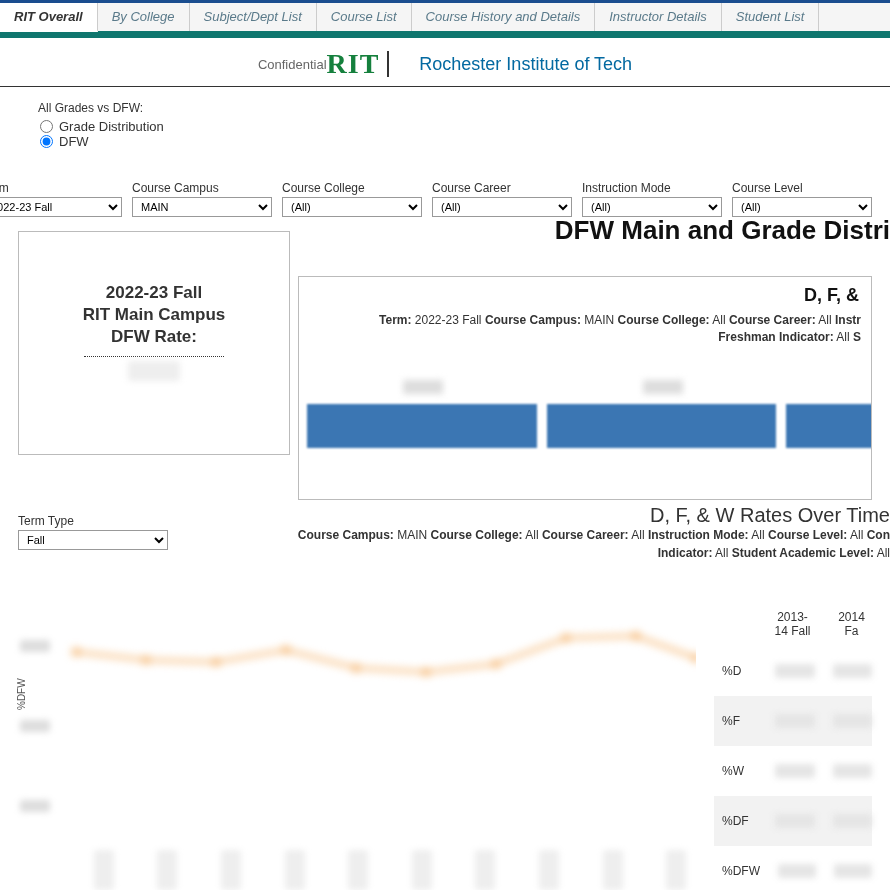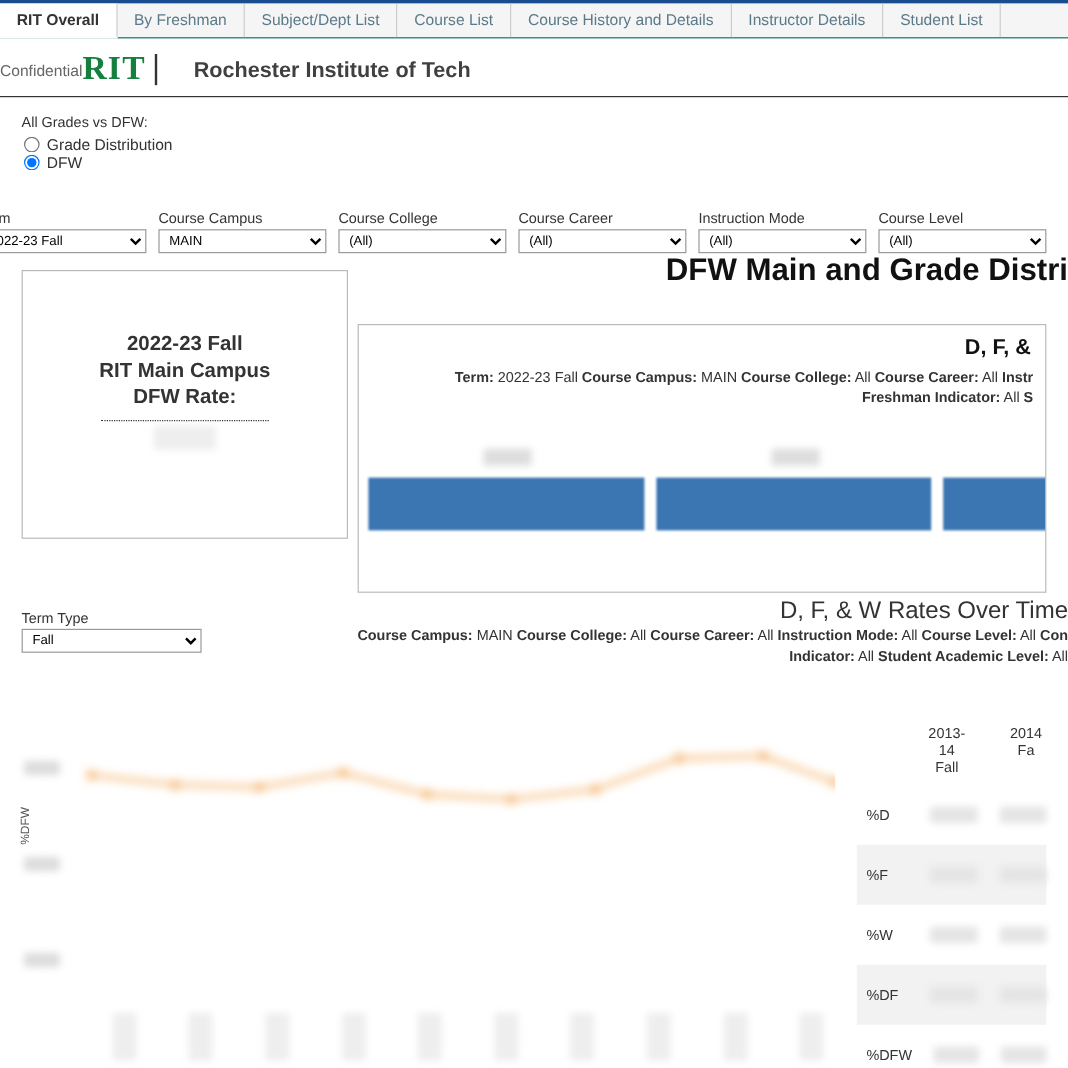--- a/index.html
+++ b/index.html
@@ -1,27 +1,27 @@
 <!DOCTYPE html>
 <html><head>
   <meta charset="utf-8">
   <style>
     * { box-sizing: border-box; margin: 0; padding: 0; }
     body { font-family: Arial, Helvetica, sans-serif; font-size: 13px; color: #333; background: #fff; width: 890px; overflow: hidden; }
     .top-border { height: 3px; background: #1a4d8f; }
-    .tabs { display: flex; border-bottom: 1px solid #0f766e; background: #f5f5f5; }
+    .tabs { display: flex; border-bottom: 7px solid #0f766e; background: #f5f5f5; font-style: italic; }
     .tab { padding: 6px 14px; border-right: 1px solid #ccc; color: #5a7a8a; cursor: pointer; font-size: 13px; }
     .tab.active { background: #fff; color: #333; font-weight: bold; border-bottom: 2px solid #fff; margin-bottom: -1px; }
-    .header-row { display: flex; justify-content: flex-start; align-items: center; padding: 10px 0 6px; border-bottom: 1px solid #333; }
+    .header-row { display: flex; justify-content: center; align-items: center; padding: 10px 0 6px; border-bottom: 1px solid #333; }
     .confidential { color: #666; font-size: 13px; }
     .rit-logo { display: flex; align-items: center; gap: 8px; }
     .rit-text { color: #15803d; font-weight: bold; font-size: 28px; font-family: Georgia, serif; letter-spacing: 1px; }
     .rit-divider { width: 2px; height: 26px; background: #333; }
-    .rit-full { font-weight: bold; font-size: 18px; color: #404040; margin-left: 22px; }
-    .radio-section { padding: 14px 18px 6px; }
+    .rit-full { font-weight: normal; font-size: 18px; color: #0369a1; margin-left: 22px; }
+    .radio-section { padding: 14px 18px 6px; margin-left: 20px; }
     .radio-label { font-size: 12px; color: #333; margin-bottom: 4px; }
     .radio-row { display: flex; align-items: center; gap: 4px; font-size: 13px; margin-left: 2px; }
     .radio-row input { margin-right: 2px; }
     .page-title { position: absolute; right: 0; top: 128px; font-size: 26px; font-weight: bold; color: #111; white-space: nowrap; }
     .filters { display: flex; gap: 10px; padding: 26px 18px 8px; flex-wrap: nowrap; justify-content: flex-end; }
     .filter { display: flex; flex-direction: column; gap: 2px; }
     .filter label { font-size: 12px; color: #333; }
     .filter select { width: 140px; height: 20px; font-size: 11px; border: 1px solid #999; background: #fff; padding: 0 4px; }
     .panels-row { display: flex; gap: 8px; padding: 6px 18px 0; }
     .panel-a { border: 1px solid #bbb; width: 272px; height: 224px; padding: 50px 16px 10px; text-align: center; }
@@ -44,35 +44,35 @@
     .section2-sub b { font-weight: bold; }
     .chart-row { display: flex; margin-top: 60px; gap: 6px; }
     .line-chart { position: relative; width: 690px; height: 280px; }
     .ylabel { position: absolute; left: -2px; top: 100px; transform: rotate(-90deg); transform-origin: left top; font-size: 10px; color: #555; }
     .line-svg { position: absolute; left: 38px; top: 10px; width: 640px; height: 200px; }
     .line-svg .blurred { filter: blur(4px); }
     .tick-blur { position: absolute; width: 30px; height: 12px; background: #ddd; filter: blur(3px); border-radius: 2px; }
     .xcats { position: absolute; bottom: 0; left: 54px; right: 0; display: flex; justify-content: space-around; }
     .xcat { width: 20px; height: 40px; background: #eee; filter: blur(3px); border-radius: 2px; }
     .side-table { flex: 1; min-width: 0; }
-    .side-table-head { display: flex; gap: 32px; font-size: 12px; text-align: center; padding-left: 58px; padding-bottom: 8px; }
+    .side-table-head { display: flex; gap: 18px; font-size: 12px; text-align: center; padding-left: 58px; padding-bottom: 8px; }
     .side-table-head div { width: 54px; }
     .side-table-row { display: flex; align-items: center; height: 50px; font-size: 12px; }
     .side-table-row.alt { background: #f2f2f2; }
     .side-table-row .lbl { width: 56px; padding-left: 8px; }
     .side-table-row .cell { width: 54px; height: 14px; background: #e5e5e5; filter: blur(3px); margin-left: 18px; border-radius: 2px; }
   </style>
 </head>
 <body>
 
 <div class="top-border"></div>
 
 <div class="tabs">
   <div class="tab active">RIT Overall</div>
-  <div class="tab">By Freshman</div>
+  <div class="tab">By College</div>
   <div class="tab">Subject/Dept List</div>
   <div class="tab">Course List</div>
   <div class="tab">Course History and Details</div>
   <div class="tab">Instructor Details</div>
   <div class="tab">Student List</div>
 </div>
 
 <div class="header-row">
   <div class="confidential">Confidential</div>
   <div class="rit-logo">

